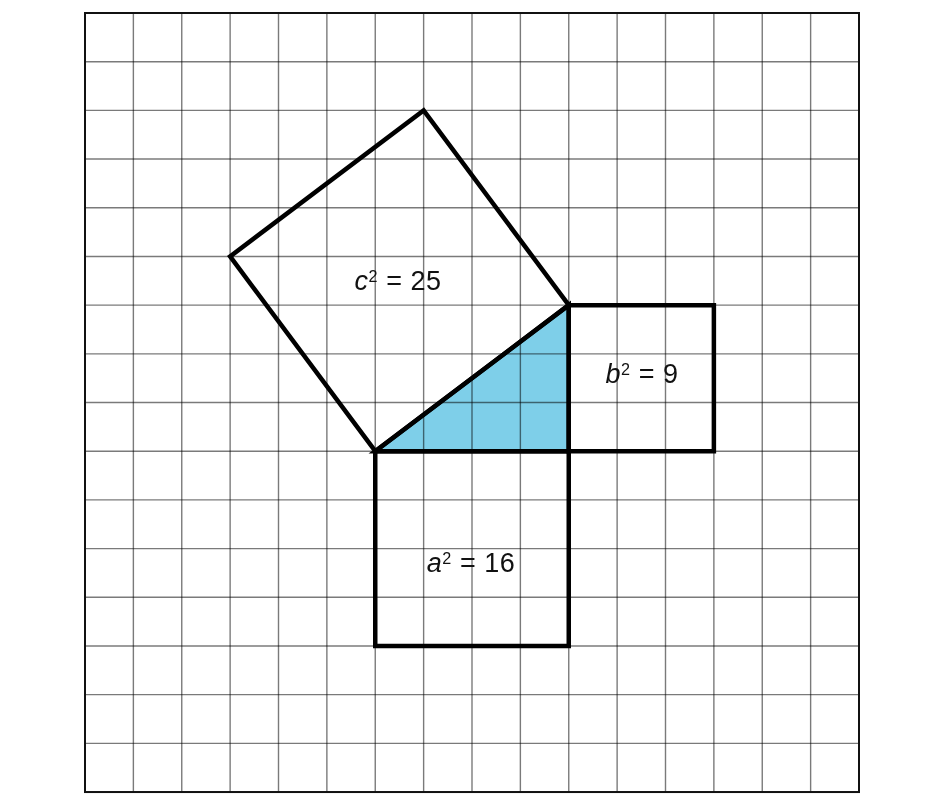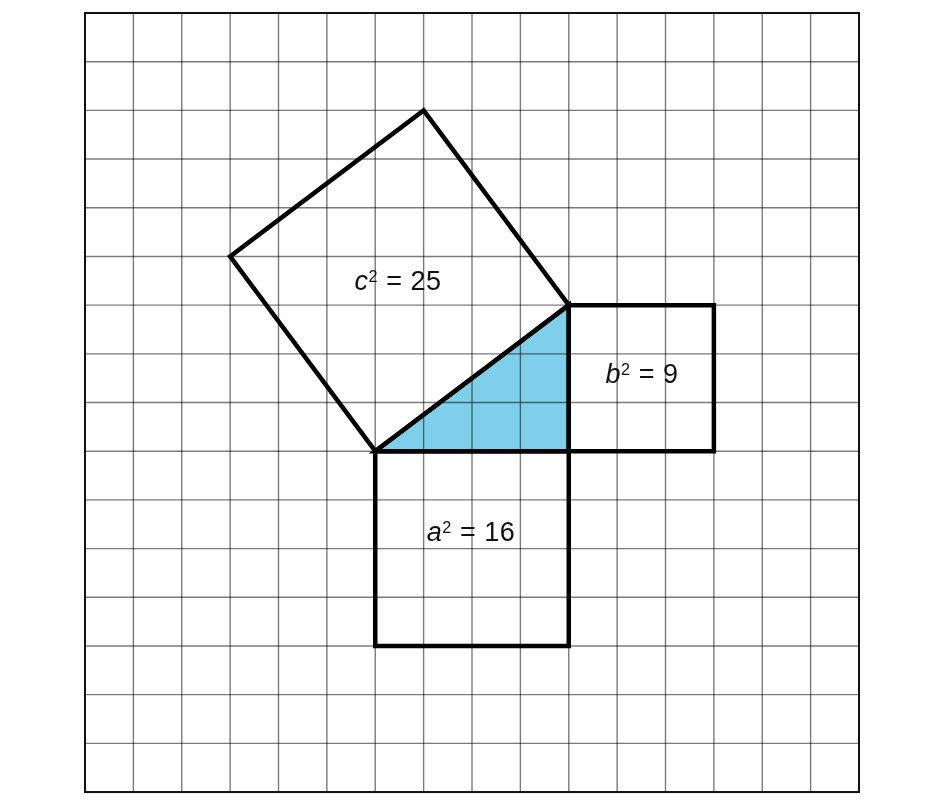--- a/index.html
+++ b/index.html
@@ -90,15 +90,15 @@
       <polygon points="375.25,451.21 230.125,256.45 423.625,110.38 568.75,305.14" fill="none" stroke="#000000" stroke-width="4.5" stroke-linejoin="miter"></polygon>
       <polygon points="568.75,305.14 713.875,305.14 713.875,451.21 568.75,451.21" fill="none" stroke="#000000" stroke-width="4.5" stroke-linejoin="miter"></polygon>
       <polygon points="375.25,451.21 568.75,451.21 568.75,645.97 375.25,645.97" fill="none" stroke="#000000" stroke-width="4.5" stroke-linejoin="miter"></polygon>
       <polygon points="375.25,451.21 568.75,451.21 568.75,305.14" fill="none" stroke="#000000" stroke-width="4.5" stroke-linejoin="miter"></polygon>
     </svg>
 
   <div class="sq-label" style="left: 398px; top: 281px;"><span class="var">c</span><sup>2</sup><span class="eq">= 25</span></div>
 
   <div class="sq-label" style="left: 642px; top: 374px;"><span class="var">b</span><sup>2</sup><span class="eq">= 9</span></div>
 
-  <div class="sq-label" style="left: 471px; top: 532px;"><span class="var">a</span><sup>2</sup><span class="eq">= 16</span></div>
+  <div class="sq-label" style="left: 471px; top: 563px;"><span class="var">a</span><sup>2</sup><span class="eq">= 16</span></div>
 
 </div>
 
 </body></html>

